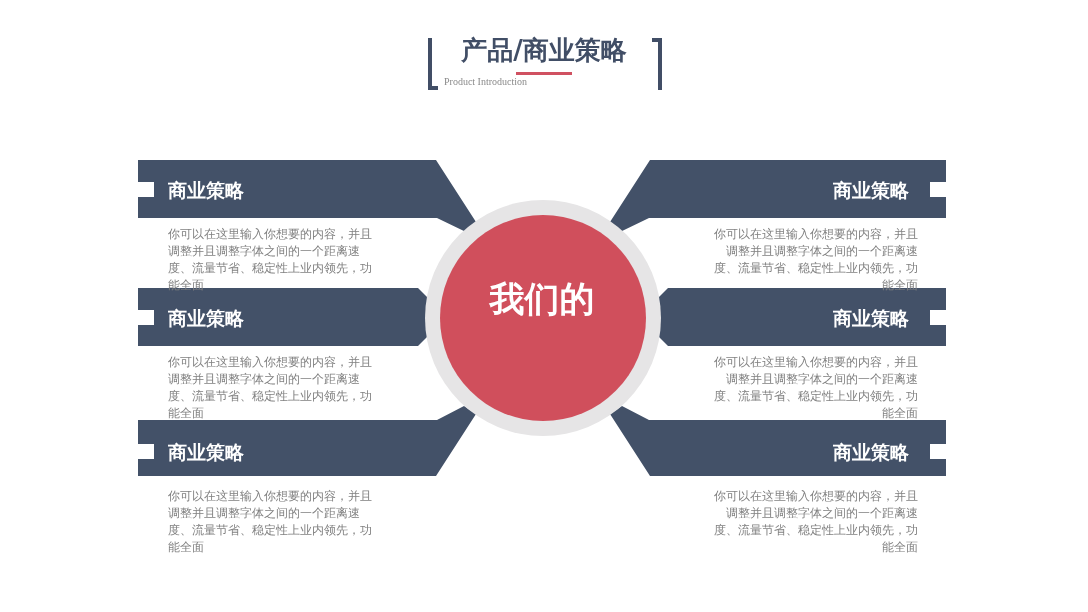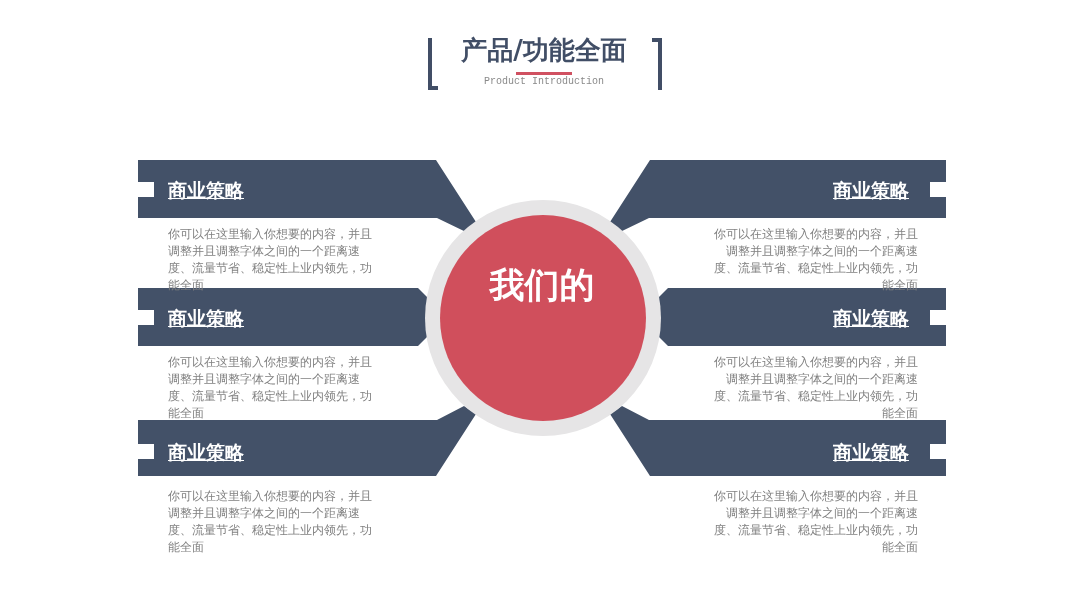--- a/index.html
+++ b/index.html
@@ -10,44 +10,44 @@
     }
     .bracket { position: absolute; top: 38px; width: 6px; height: 52px; }
     .bracket.left { left: 428px; border-left: 4px solid #414e66; border-bottom: 4px solid #414e66; width: 6px; height: 48px; }
     .bracket.right { left: 652px; border-right: 4px solid #414e66; border-top: 4px solid #414e66; width: 6px; height: 48px; top: 38px; }
     .title {
       position: absolute; left: 444px; top: 33px; width: 200px; text-align: center;
       font-size: 26px; font-weight: bold; color: #414e66; letter-spacing: 0px;
     }
     .title-underline { position: absolute; left: 516px; top: 72px; width: 56px; height: 3px; background: #d05161; }
     .subtitle {
-      position: absolute; left: 444px; top: 76px; width: 200px; text-align: center;
-      font-family: Liberation Mono, monospace; font-size: 10px; color: #8a8a8a;
+      position: absolute; left: 444px; top: 76px; width: 200px; text-align: left;
+      font-family: Liberation Serif, serif; font-size: 10px; color: #8a8a8a;
     }
     svg.shapes { position: absolute; left: 0; top: 0; }
     .banner-label {
       position: absolute; font-size: 19px; font-weight: bold; color: #ffffff;
-      line-height: 24px; white-space: nowrap; text-decoration: underline;
+      line-height: 24px; white-space: nowrap;
     }
     .marker { position: absolute; width: 16px; height: 15px; background: #ffffff; }
     .desc {
       position: absolute; width: 212px; font-size: 12px; line-height: 17px; color: #808080;
     }
     .desc.right { text-align: right; }
     .center-text {
-      position: absolute; left: 449px; top: 262px; width: 186px; text-align: center;
+      position: absolute; left: 449px; top: 276px; width: 186px; text-align: center;
       color: #ffffff; font-size: 35px; font-weight: bold; line-height: 46px;
     }
   </style>
 </head>
 <body>
 
 <div class="bracket left"></div>
 <div class="bracket right"></div>
-<div class="title">产品/功能全面</div>
+<div class="title">产品/商业策略</div>
 <div class="title-underline"></div>
 <div class="subtitle">Product Introduction</div>
 
 <svg class="shapes" width="1088" height="612" viewBox="0 0 1088 612">
 
   <polygon fill="#435168" points="138,160 436,160 476,222 466,232 437,218 138,218"></polygon>
 
   <polygon fill="#435168" points="138,288 418,288 428,298 428,336 418,346 138,346"></polygon>
 
   <polygon fill="#435168" points="138,420 437,420 464,406 476,414 436,476 138,476"></polygon>

